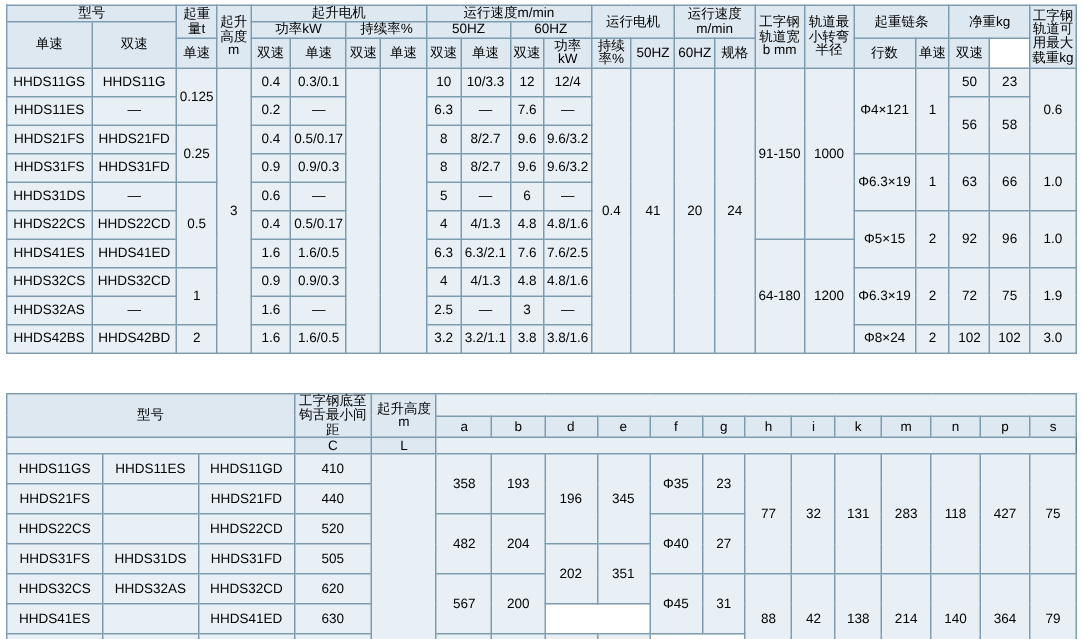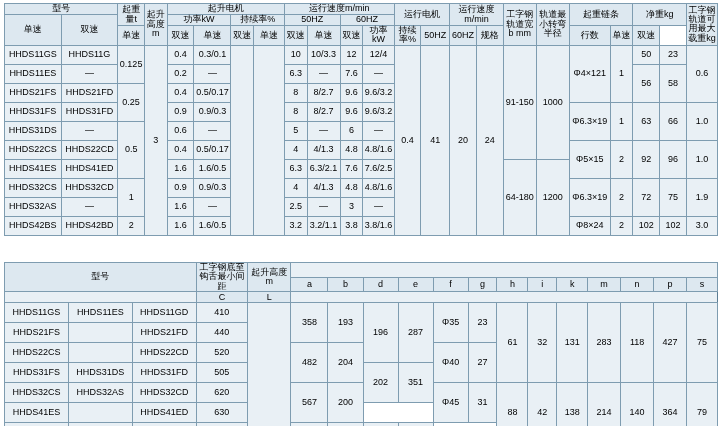--- a/index.html
+++ b/index.html
@@ -318,24 +318,24 @@
 
   <tr style="height:20px">
     <td>HHDS11GS</td>
     <td>HHDS11ES</td>
     <td>HHDS11GD</td>
     <td>410</td>
     <td rowspan="7"></td>
     <td rowspan="2">358</td>
     <td rowspan="2">193</td>
     <td rowspan="3">196</td>
-    <td rowspan="3">287</td>
+    <td rowspan="3">345</td>
     <td rowspan="2">Φ35</td>
     <td rowspan="2">23</td>
-    <td rowspan="4">61</td>
+    <td rowspan="4">77</td>
     <td rowspan="4">32</td>
     <td rowspan="4">131</td>
     <td rowspan="4">283</td>
     <td rowspan="4">118</td>
     <td rowspan="4">427</td>
     <td rowspan="4">75</td>
   </tr>
   <tr style="height:20px">
     <td>HHDS21FS</td>
     <td></td>

